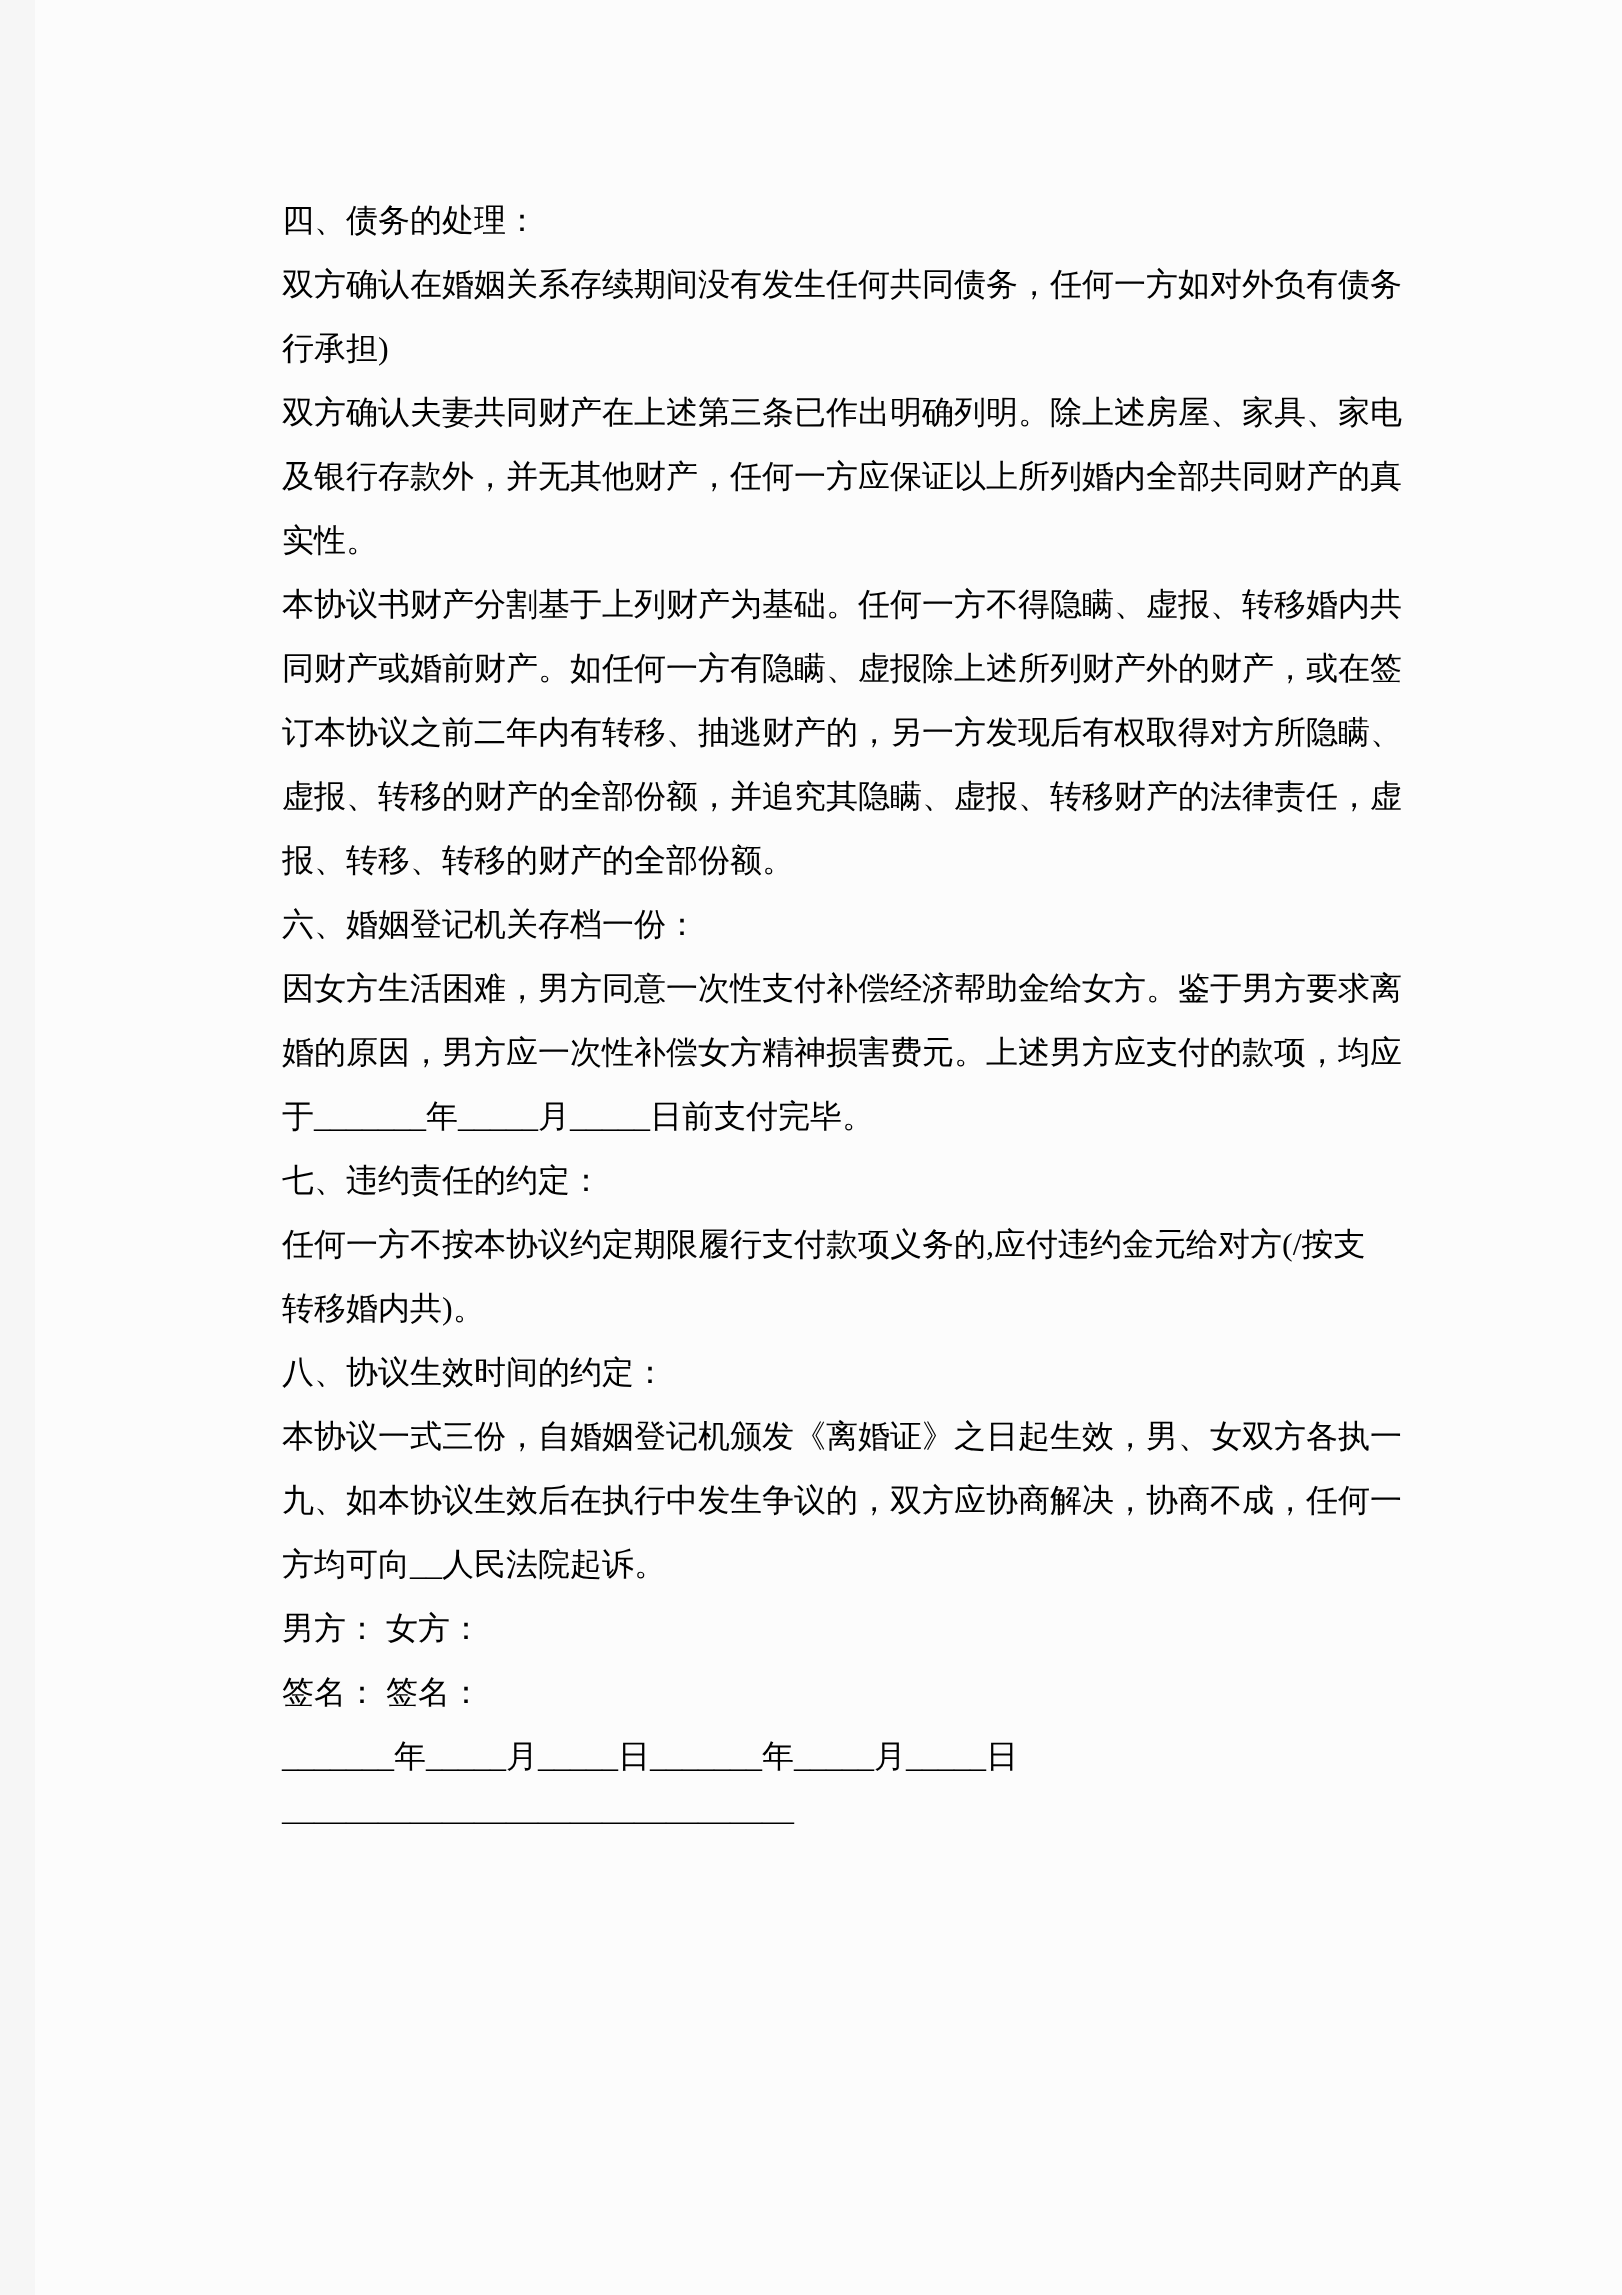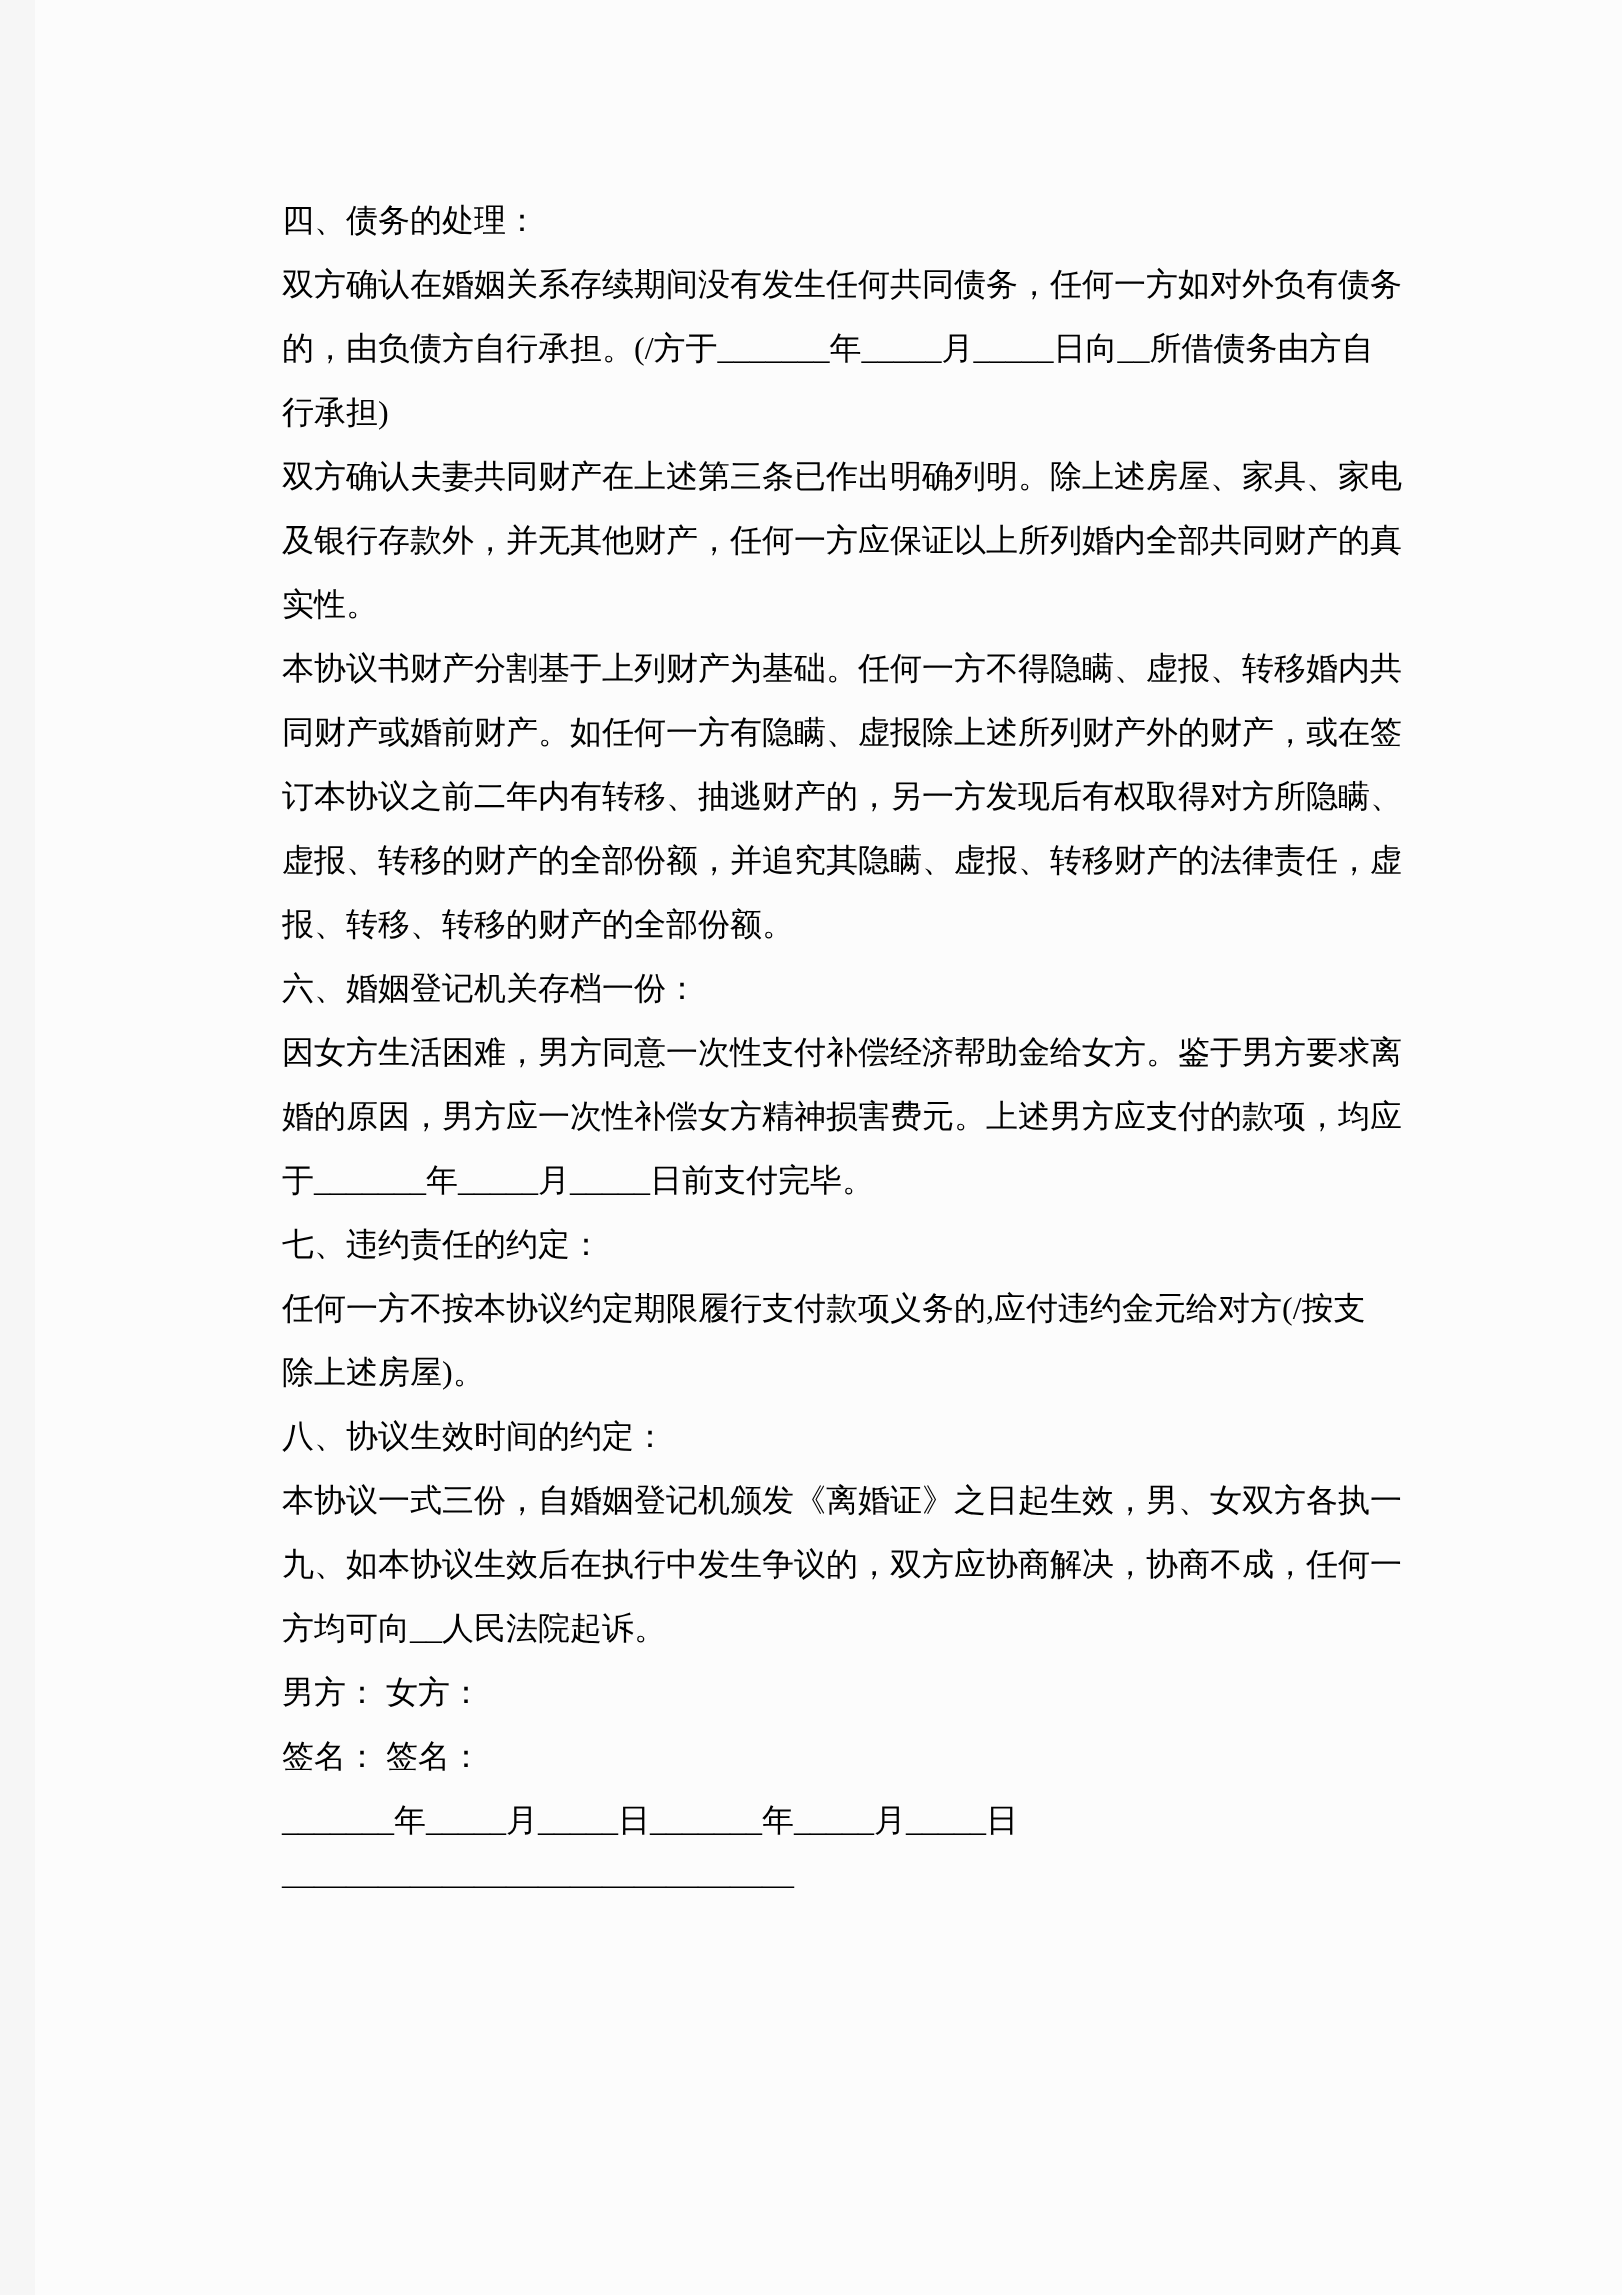--- a/index.html
+++ b/index.html
@@ -36,37 +36,36 @@
     font-weight: 400;
   }
 </style>
 </head>
 <body>
 
 <div class="page" style="background: rgb(252, 252, 252);">
   <div class="doc-body" id="doc-body" style="color: rgb(0, 0, 0);">
       <div class="doc-line">四、债务的处理：</div>
       <div class="doc-line">双方确认在婚姻关系存续期间没有发生任何共同债务，任何一方如对外负有债务</div>
-      <div class="doc-line">的，由负债方自行承担。(/方于_______年_____月_____日向__所借债务由方自</div>
       <div class="doc-line">行承担)</div>
       <div class="doc-line">双方确认夫妻共同财产在上述第三条已作出明确列明。除上述房屋、家具、家电</div>
       <div class="doc-line">及银行存款外，并无其他财产，任何一方应保证以上所列婚内全部共同财产的真</div>
       <div class="doc-line">实性。</div>
       <div class="doc-line">本协议书财产分割基于上列财产为基础。任何一方不得隐瞒、虚报、转移婚内共</div>
       <div class="doc-line">同财产或婚前财产。如任何一方有隐瞒、虚报除上述所列财产外的财产，或在签</div>
       <div class="doc-line">订本协议之前二年内有转移、抽逃财产的，另一方发现后有权取得对方所隐瞒、</div>
       <div class="doc-line">虚报、转移的财产的全部份额，并追究其隐瞒、虚报、转移财产的法律责任，虚</div>
       <div class="doc-line">报、转移、转移的财产的全部份额。</div>
       <div class="doc-line">六、婚姻登记机关存档一份：</div>
       <div class="doc-line">因女方生活困难，男方同意一次性支付补偿经济帮助金给女方。鉴于男方要求离</div>
       <div class="doc-line">婚的原因，男方应一次性补偿女方精神损害费元。上述男方应支付的款项，均应</div>
       <div class="doc-line">于_______年_____月_____日前支付完毕。</div>
       <div class="doc-line">七、违约责任的约定：</div>
       <div class="doc-line">任何一方不按本协议约定期限履行支付款项义务的,应付违约金元给对方(/按支</div>
-      <div class="doc-line">除上述房屋)。</div>
+      <div class="doc-line">转移婚内共)。</div>
       <div class="doc-line">八、协议生效时间的约定：</div>
       <div class="doc-line">本协议一式三份，自婚姻登记机颁发《离婚证》之日起生效，男、女双方各执一</div>
       <div class="doc-line">九、如本协议生效后在执行中发生争议的，双方应协商解决，协商不成，任何一</div>
       <div class="doc-line">方均可向__人民法院起诉。</div>
       <div class="doc-line">男方： 女方：</div>
       <div class="doc-line">签名： 签名：</div>
       <div class="doc-line">_______年_____月_____日_______年_____月_____日</div>
       <div class="doc-line">————————————————</div>
     </div>
 </div>

